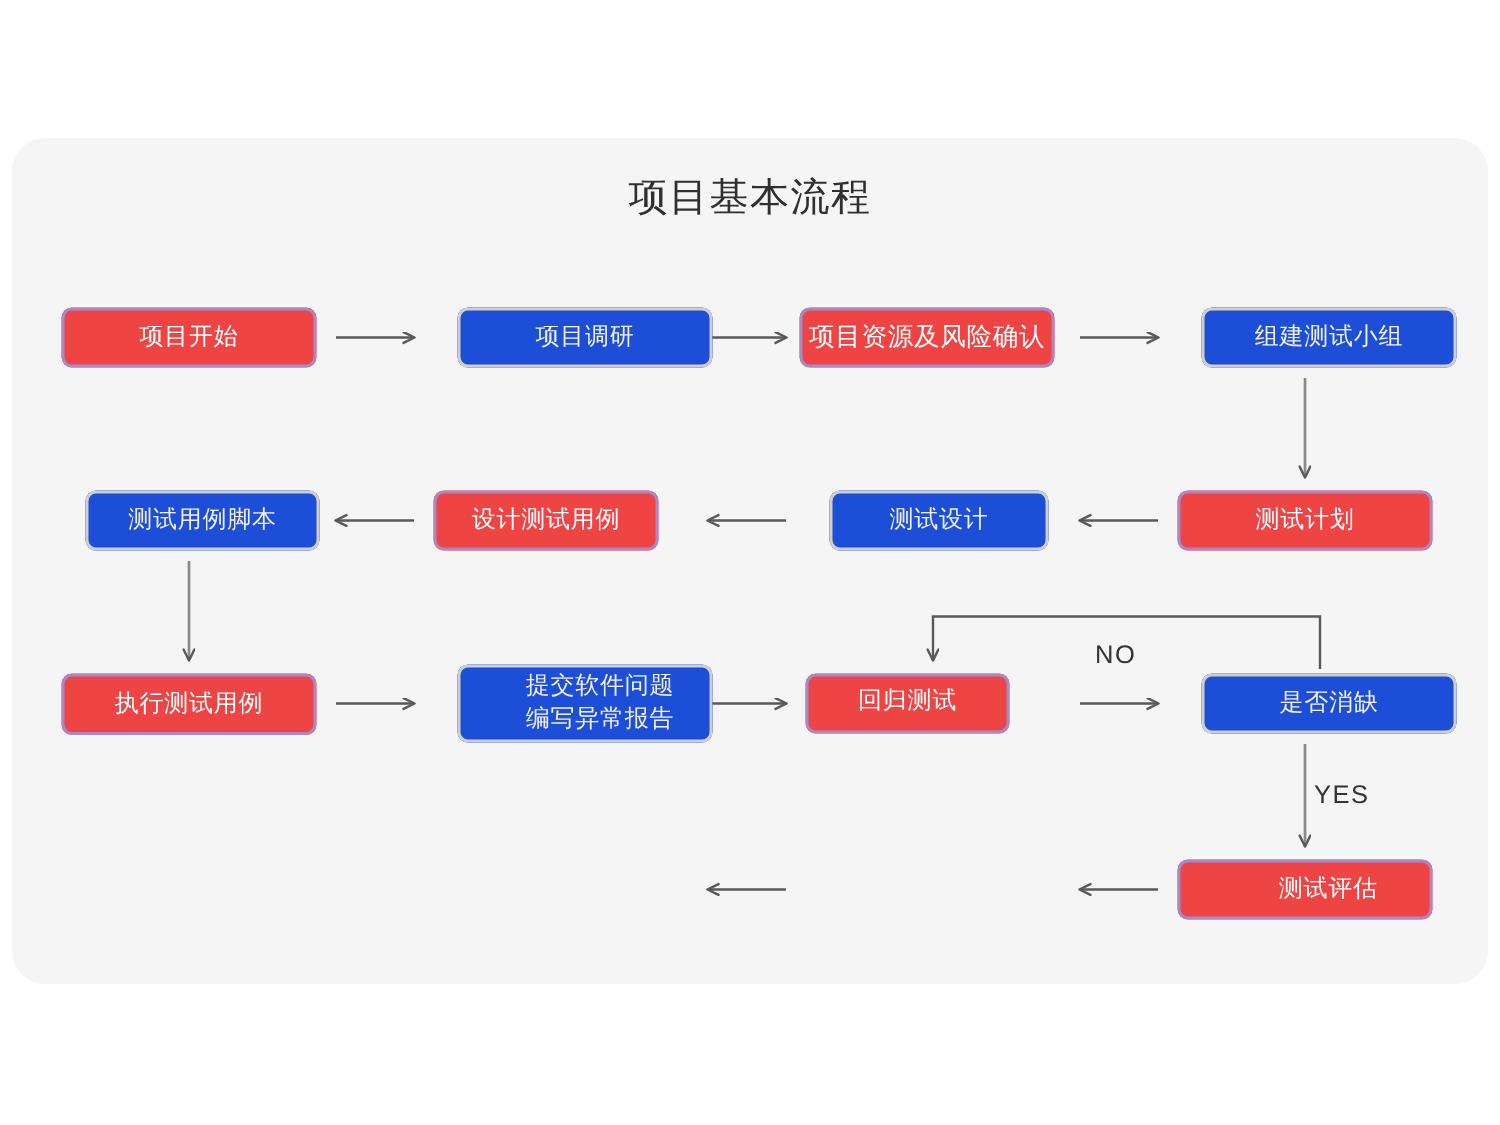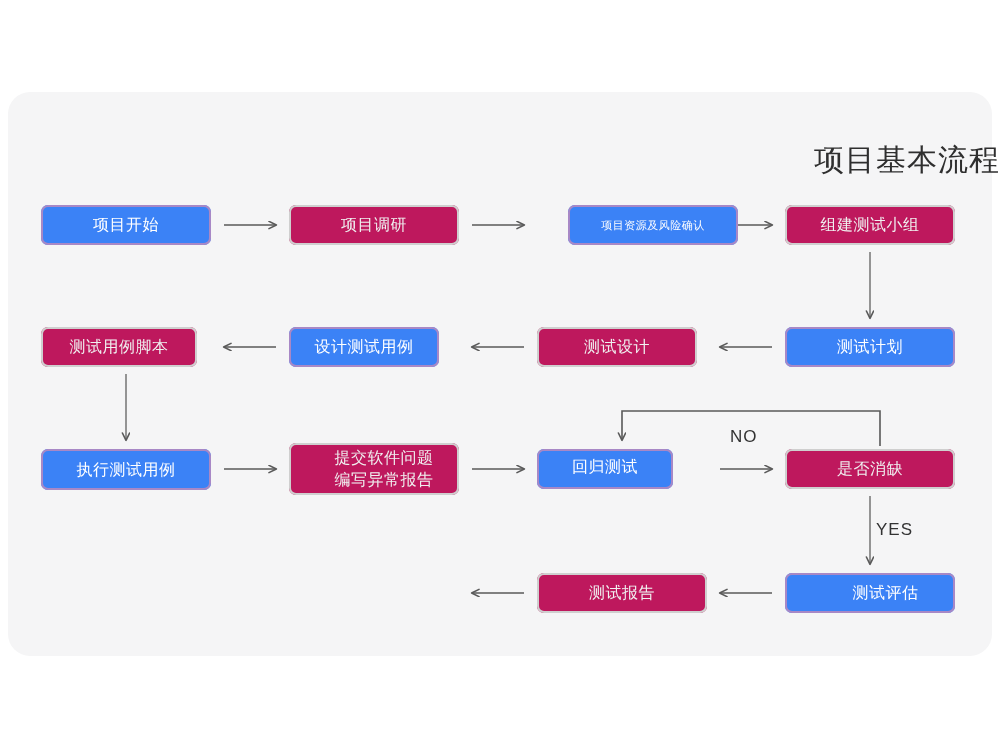--- a/index.html
+++ b/index.html
@@ -28,52 +28,53 @@
     width: 984px;
     height: 564px;
     background: #f5f5f6;
     border-radius: 22px;
   }
 
   
   .title {
     position: absolute;
     left: 0;
-    top: 140px;
+    top: 114px;
     width: 1000px;
-    text-align: right;
-    font-size: 30px;
+    text-align: center;
+    font-size: 26px;
     font-weight: 400;
     color: #2f2f2f;
     letter-spacing: 1px;
   }
 
   
   .node {
     position: absolute;
     box-sizing: border-box;
     border-radius: 7px;
     display: flex;
     align-items: center;
     justify-content: center;
     text-align: center;
     font-size: 16px;
     line-height: 1.35;
     letter-spacing: 0.5px;
     user-select: none;
   }
   .node.purple {
-    background: #3b82f6;
+    background: #ef4444;
     color: #ffffff;
     box-shadow: 0 0 0 2px #a888c6 inset;
   }
   .node.gray {
-    background: #be185d;
+    background: #1d4ed8;
     color: #f0f0f0;
     box-shadow: 0 0 0 2px #cfcfcf inset;
+    margin-left: 16px;
   }
   .node .lines { padding: 0 6px; }
 
   
   #wires {
     position: absolute;
     left: 0; top: 0;
     width: 1000px;
     height: 750px;
     pointer-events: none;
@@ -136,33 +137,33 @@
   </svg>
 
   <div class="node purple" style="left:41px;  top:205px; width:170px; height:40px;">
     <span class="lines">项目开始</span>
   </div>
 
   <div class="node gray" style="left:289px; top:205px; width:170px; height:40px;">
     <span class="lines">项目调研</span>
   </div>
 
-  <div class="node purple" style="left:568px; top:205px; width:170px; height:40px; font-size:11px;font-family:Liberation Serif, serif;">
+  <div class="node purple" style="left:533px; top:205px; width:170px; height:40px; font-size:17px;font-family:Liberation Serif, serif;">
     <span class="lines">项目资源及风险确认</span>
   </div>
 
   <div class="node gray" style="left:785px; top:205px; width:170px; height:40px;">
     <span class="lines">组建测试小组</span>
   </div>
 
   <div class="node purple" style="left:785px; top:327px; width:170px; height:40px;">
     <span class="lines">测试计划</span>
   </div>
 
-  <div class="node gray" style="left:537px; top:327px; width:160px; height:40px;">
+  <div class="node gray" style="left:537px; top:327px; width:146px; height:40px;">
     <span class="lines">测试设计</span>
   </div>
 
   <div class="node purple" style="left:289px; top:327px; width:150px; height:40px;">
     <span class="lines">设计测试用例</span>
   </div>
 
   <div class="node gray" style="left:41px;  top:327px; width:156px; height:40px;">
     <span class="lines">测试用例脚本</span>
   </div>
@@ -181,21 +182,18 @@
   </div>
 
   <div class="node gray" style="left:785px; top:449px; width:170px; height:40px;">
     <span class="lines">是否消缺</span>
   </div>
 
   <div class="node purple" style="left:785px; top:573px; width:170px; height:40px;padding-left:31px;">
     <span class="lines">测试评估</span>
   </div>
 
-  <div class="node gray" style="left:537px; top:573px; width:170px; height:40px;">
-    <span class="lines">测试报告</span>
-  </div>
 
 
   <div class="edge-label" style="left:730px; top:411px;margin-top:16px;">NO</div>
   <div class="edge-label" style="left:876px; top:520px;">YES</div>
 
 </div>
 
 </body></html>

